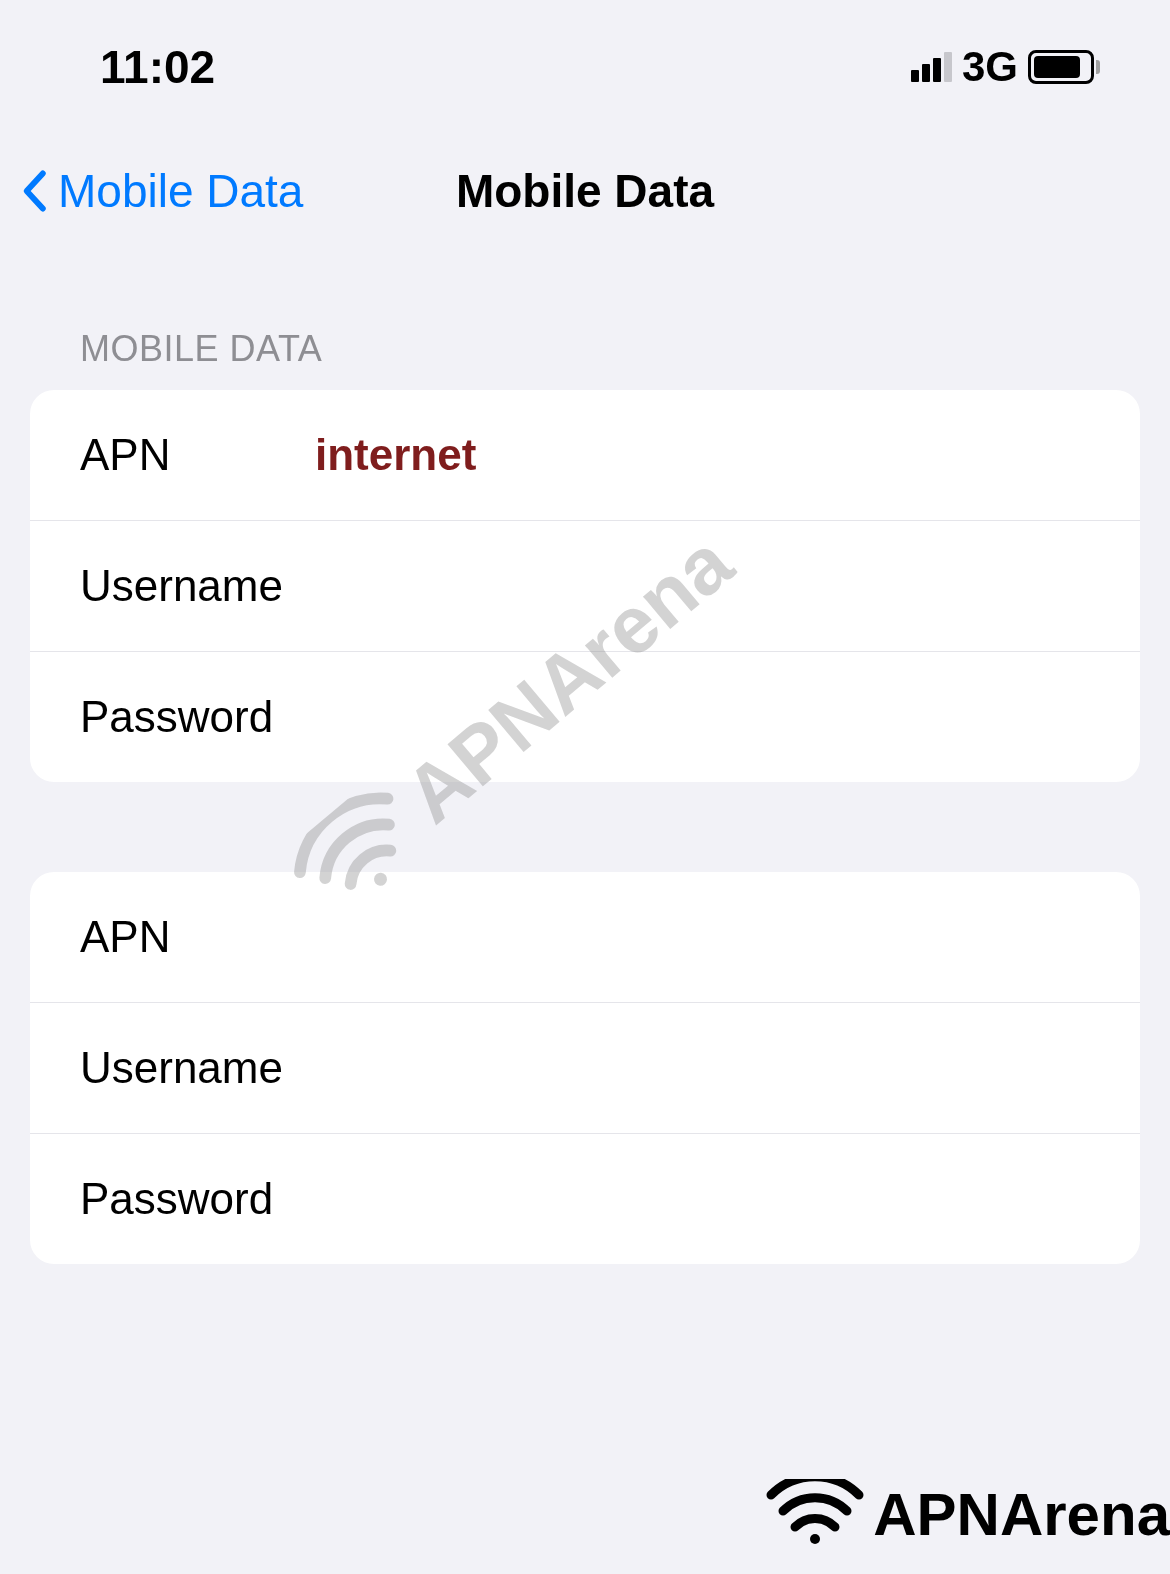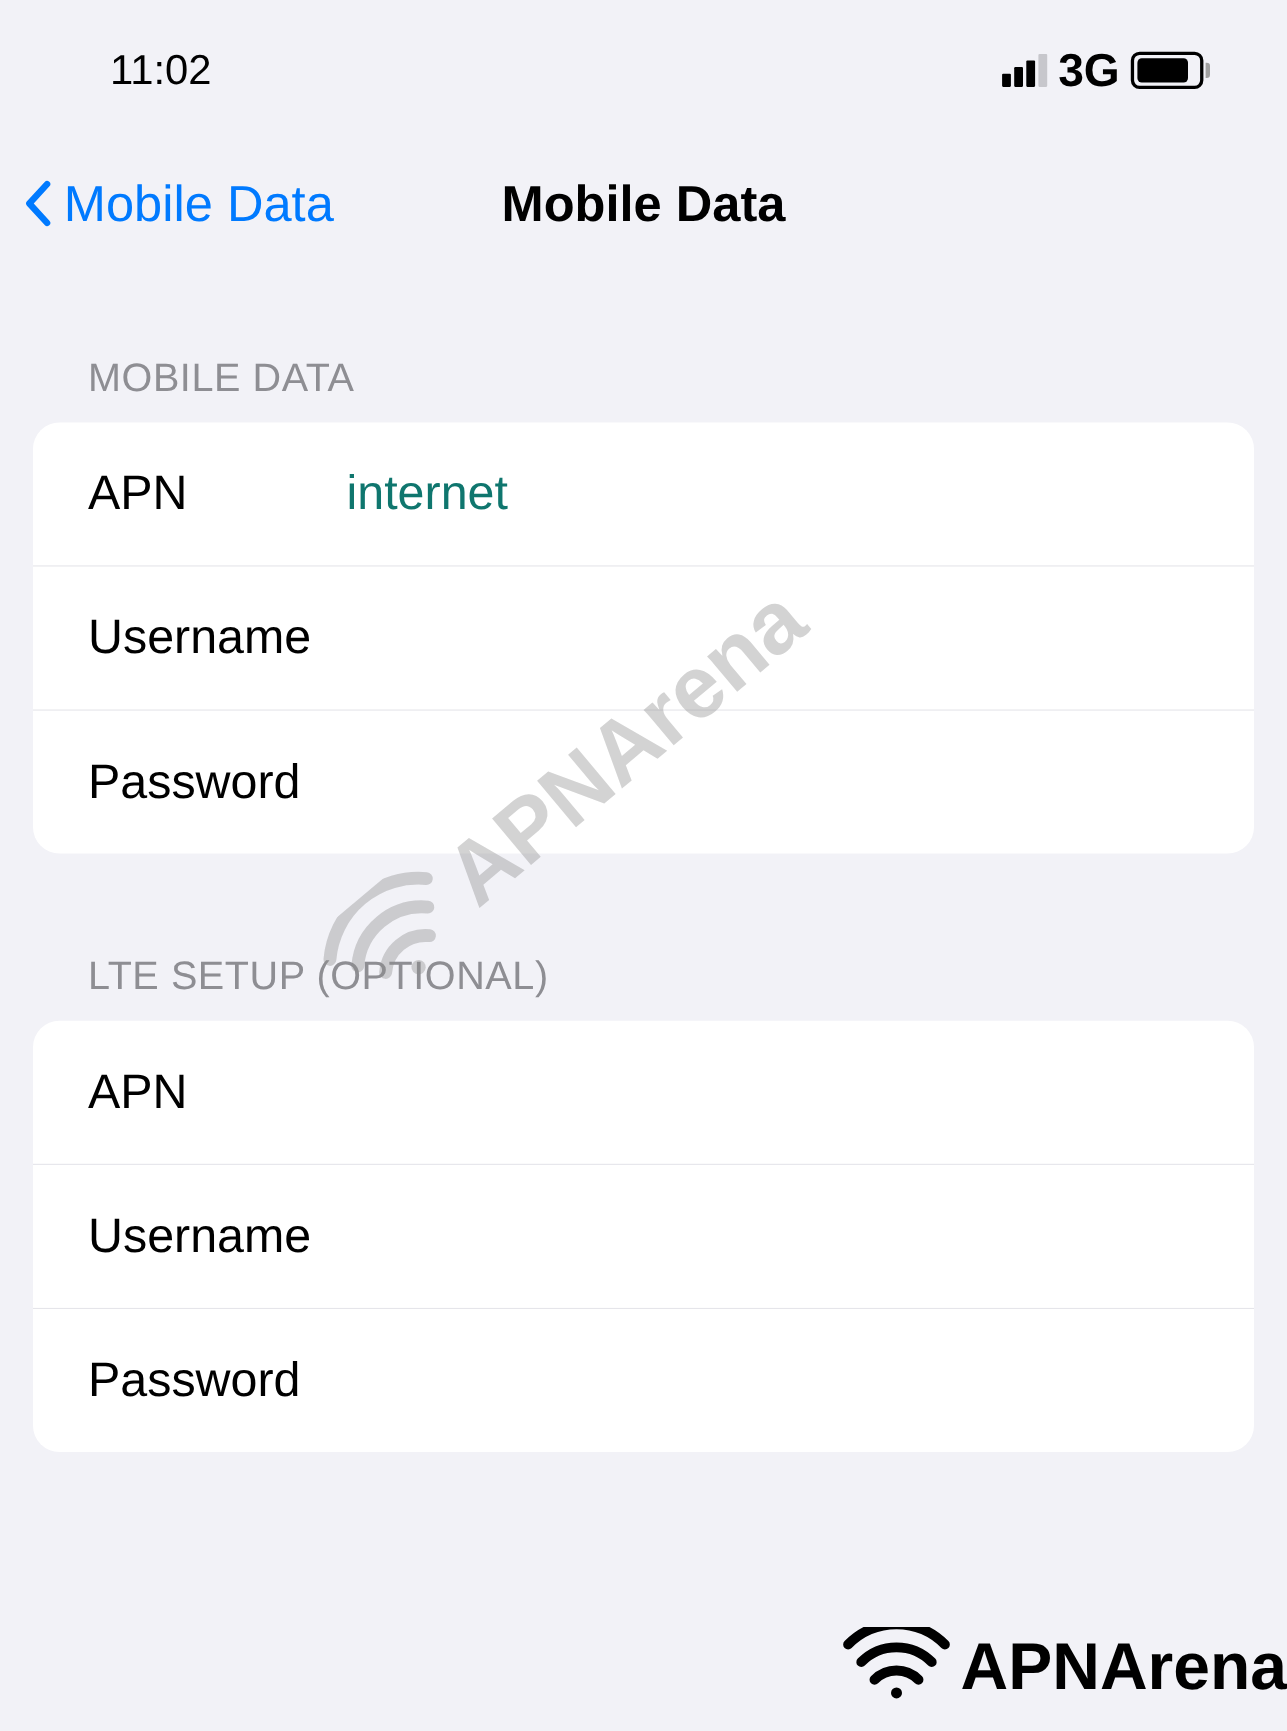--- a/index.html
+++ b/index.html
@@ -15,22 +15,22 @@
       position: relative;
       overflow: hidden;
     }
     .status-bar {
       display: flex;
       justify-content: space-between;
       align-items: center;
       padding: 40px 70px 20px 100px;
     }
     .status-time {
-      font-size: 38px;
-      font-weight: 400;
+      font-size: 46px;
+      font-weight: 700;
       color: #000;
     }
     .status-right {
       display: flex;
       align-items: center;
       gap: 10px;
     }
     .signal-bars {
       display: flex;
       align-items: flex-end;
@@ -138,22 +138,22 @@
       font-size: 44px;
       font-weight: 400;
       color: #000;
       flex-shrink: 0;
     }
     .form-input {
       flex: 1;
       border: none;
       outline: none;
       font-size: 44px;
-      font-weight: 400;
-      color: #0f766e;
+      font-weight: 700;
+      color: #7f1d1d;
       background: transparent;
     }
     .watermark-center {
       position: absolute;
       top: 46%;
       left: 44%;
       transform: translate(-50%, -50%) rotate(-40deg);
       font-size: 80px;
       font-weight: 700;
       color: rgba(140, 140, 140, 0.38);
@@ -231,21 +231,20 @@
       <input class="form-input" type="text" value="" style="">
     </div>
     <div class="form-row">
       <div class="form-label">Password</div>
       <input class="form-input" type="text" value="" style="">
     </div>
   </div>
 </div>
 
 <div class="section">
-  <div class="section-header">LTE SETUP (OPTIONAL)</div>
   <div class="section-group">
     <div class="form-row">
       <div class="form-label">APN</div>
       <input class="form-input" type="text" value="" style="">
     </div>
     <div class="form-row">
       <div class="form-label">Username</div>
       <input class="form-input" type="text" value="" style="">
     </div>
     <div class="form-row">

